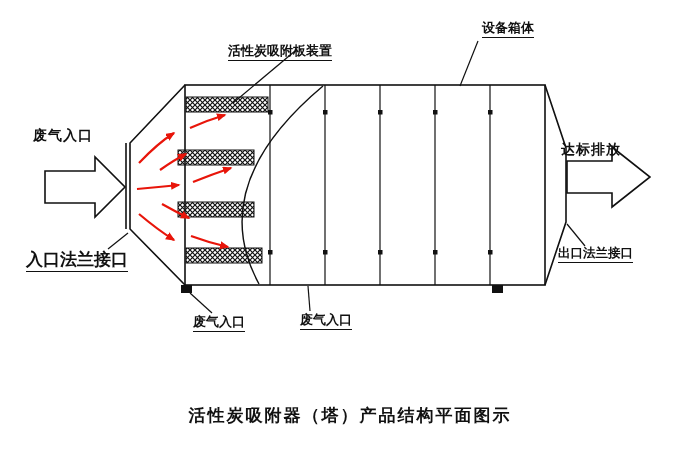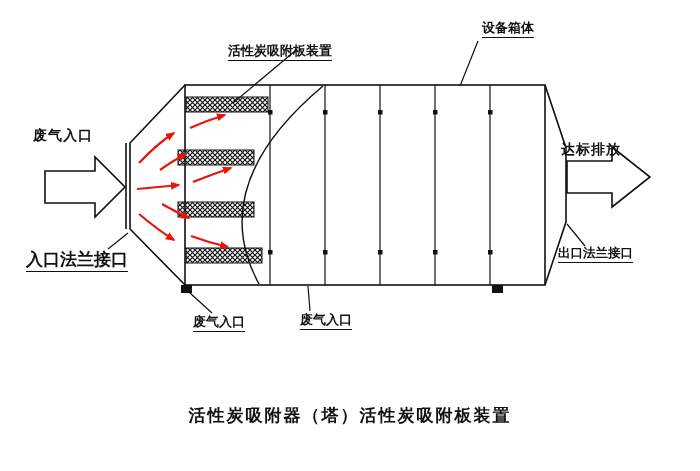--- a/index.html
+++ b/index.html
@@ -125,15 +125,15 @@
   <div class="label big" style="left:561px; top:125px;margin-top:16px;">达标排放</div>
 
   <div class="label callout" style="left:26px; top:250px; font-size:17px;">入口法兰接口</div>
 
   <div class="label callout" style="left:558px; top:247px; font-size:12.5px;font-family:Liberation Mono, monospace;">出口法兰接口</div>
 
   <div class="label callout" style="left:193px; top:315px;">废气入口</div>
 
   <div class="label callout" style="left:300px; top:313px;">废气入口</div>
 
-  <div class="label diagram-title">活性炭吸附器（塔）活性炭吸附板装置</div>
+  <div class="label diagram-title">活性炭吸附器（塔）产品结构平面图示</div>
 
 </div>
 
 </body></html>

